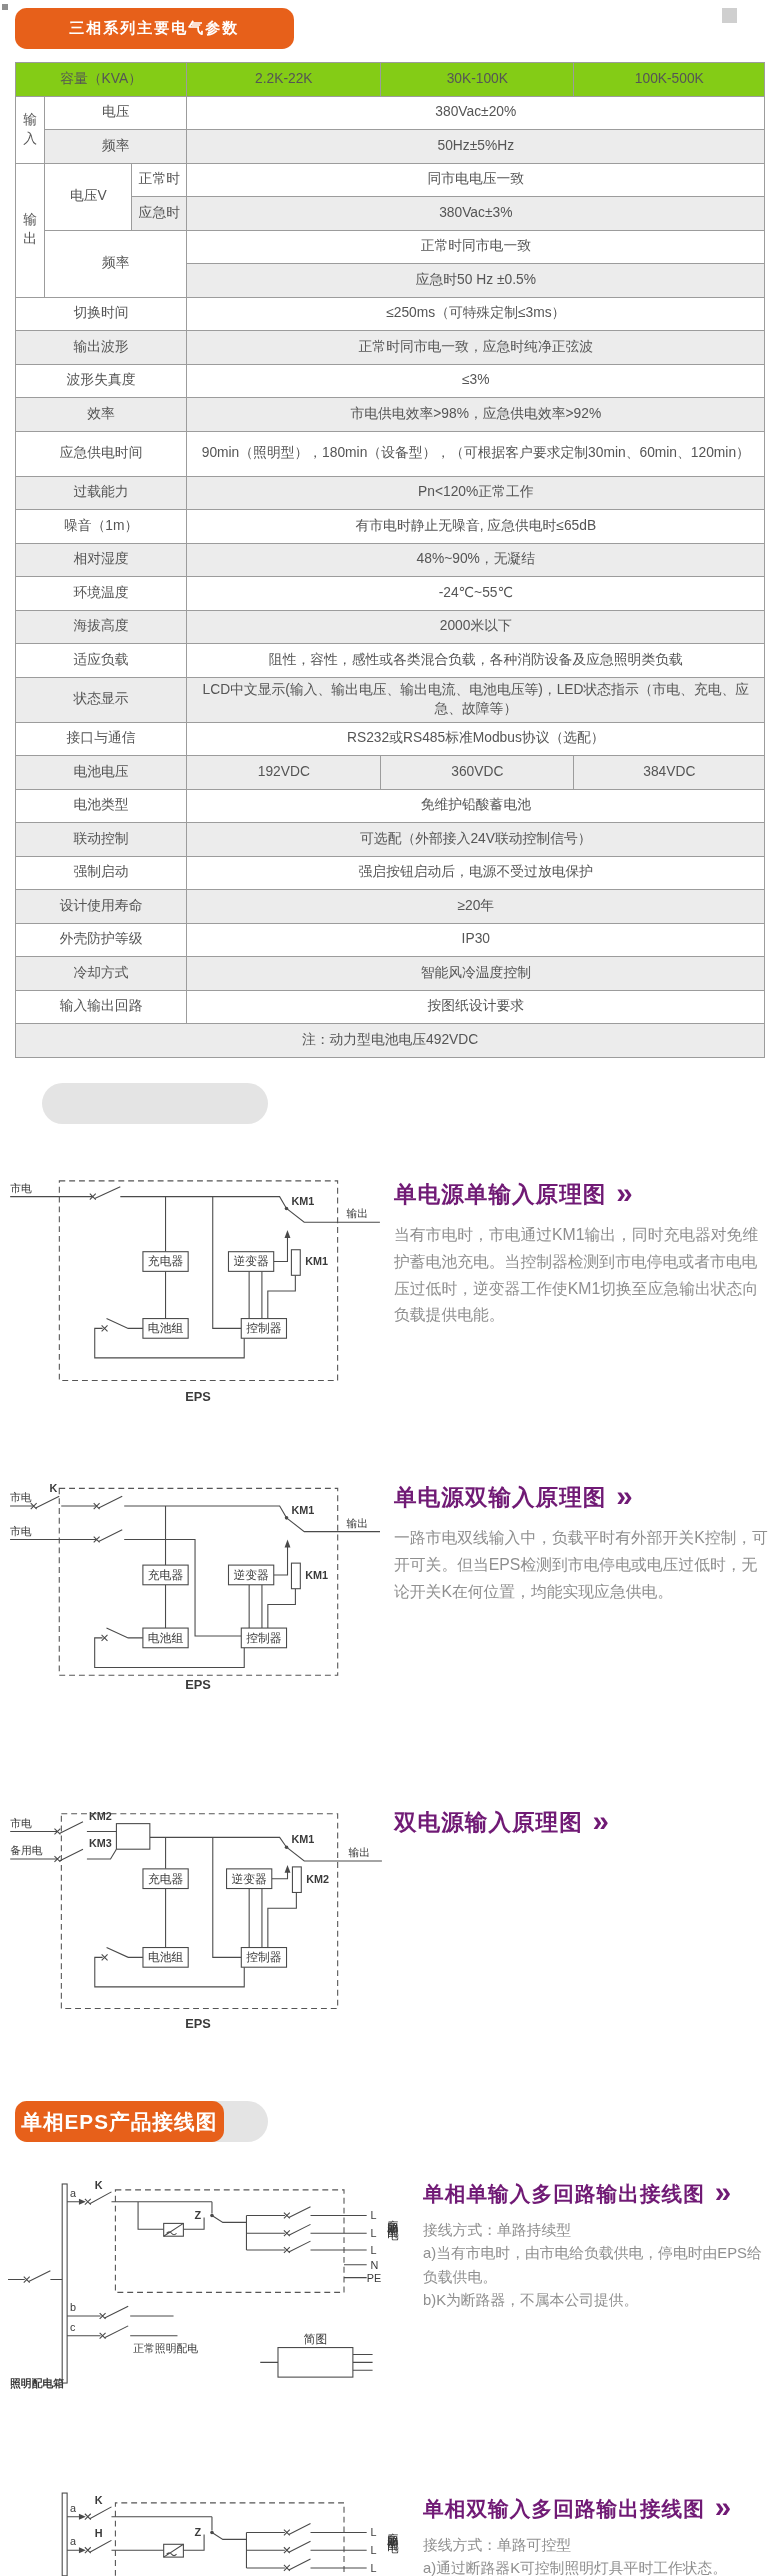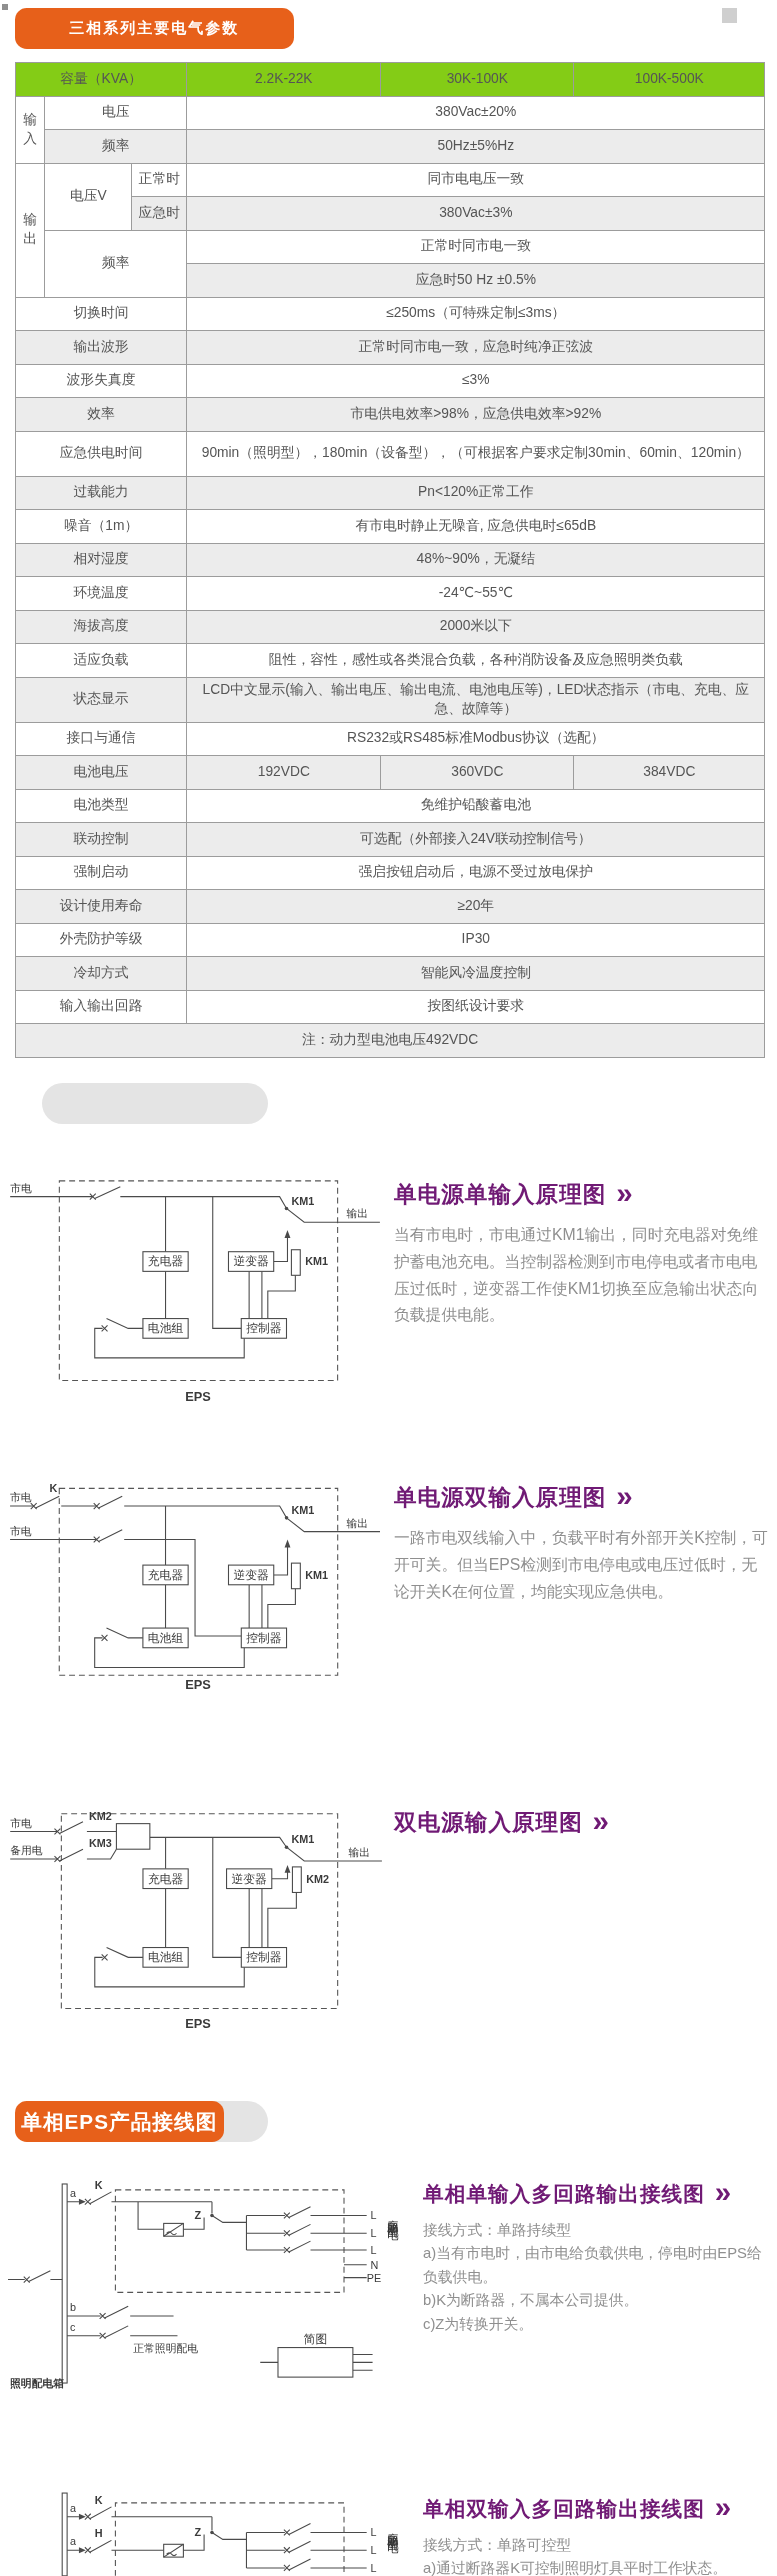--- a/index.html
+++ b/index.html
@@ -326,21 +326,20 @@
 <div class="vlabel" style="left:385px;top:2210px">应急照明配电</div>
 
 <div class="desc small" style="left:423px;top:2184px;width:347px">
   <div class="title">
     <span>单相单输入多回路输出接线图</span>
     <span class="chev">»</span>
   </div>
   <p>接线方式：单路持续型</p>
   <p>a)当有市电时，由市电给负载供电，停电时由EPS给负载供电。</p>
   <p>b)K为断路器，不属本公司提供。</p>
-  <p>c)Z为转换开关。</p>
 </div>
 
 <svg class="diagram" style="left:7.9px;top:2485px" width="404" height="91" viewBox="0 0 410 92">
   <path class="dash" d="M109,92 V18 H341 V92"></path>
   <rect class="w" x="55" y="8" width="5" height="84"></rect>
   <path class="w" d="M60,32 H72 M105,32 H207 M207,32 V46 M60,66 H72 M105,66 H158 M178,66 H199 V50 M207,48 L218,55 H242 M242,48 V84 M242,48 H281 M307,48 H364 M242,66 H281 M307,66 H364 M242,84 H281 M307,84 H364"></path>
   <path class="w" d="M83,34 L105,22 M83,68 L105,56 M285,50 L307,39 M285,68 L307,57 M285,86 L307,75"></path>
   <path class="w" d="M78,29 L84,35 M78,35 L84,29 M78,63 L84,69 M78,69 L84,63 M280,45 L286,51 M280,51 L286,45 M280,63 L286,69 M280,69 L286,63 M280,81 L286,87 M280,87 L286,81"></path>
   <polygon class="ah" points="72,29 72,35 79,32"></polygon>
   <polygon class="ah" points="72,63 72,69 79,66"></polygon>

